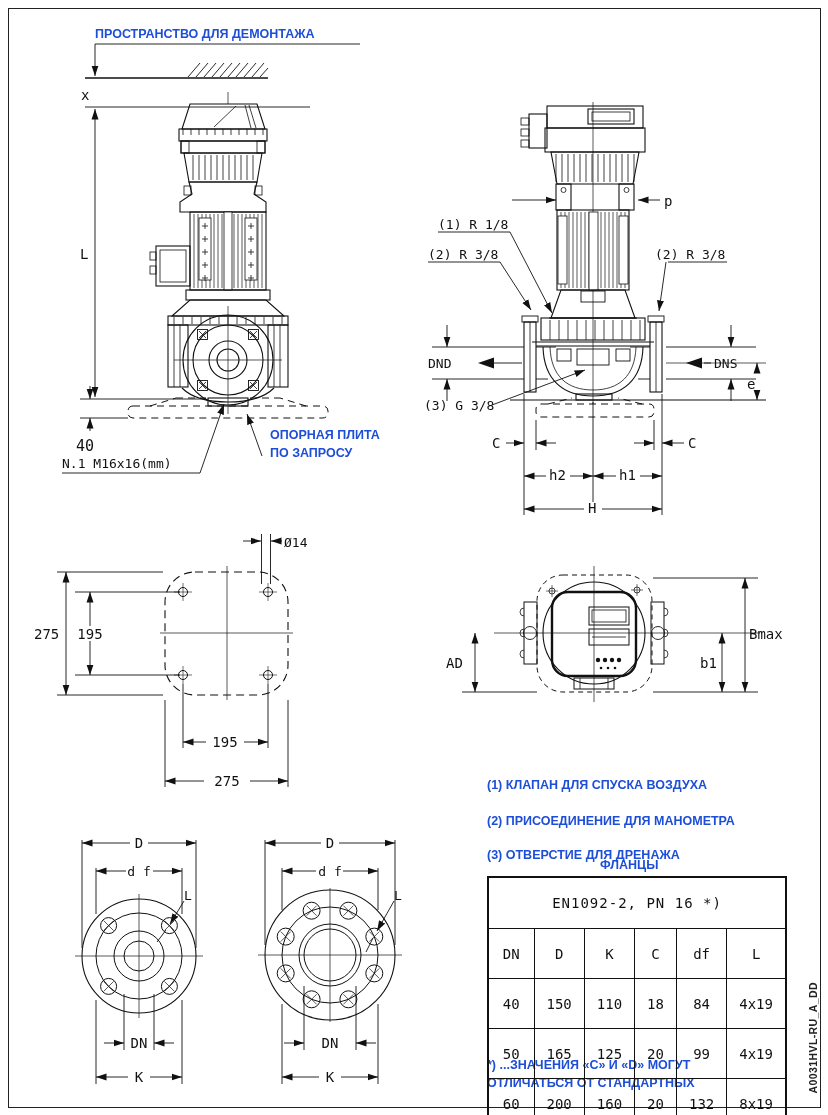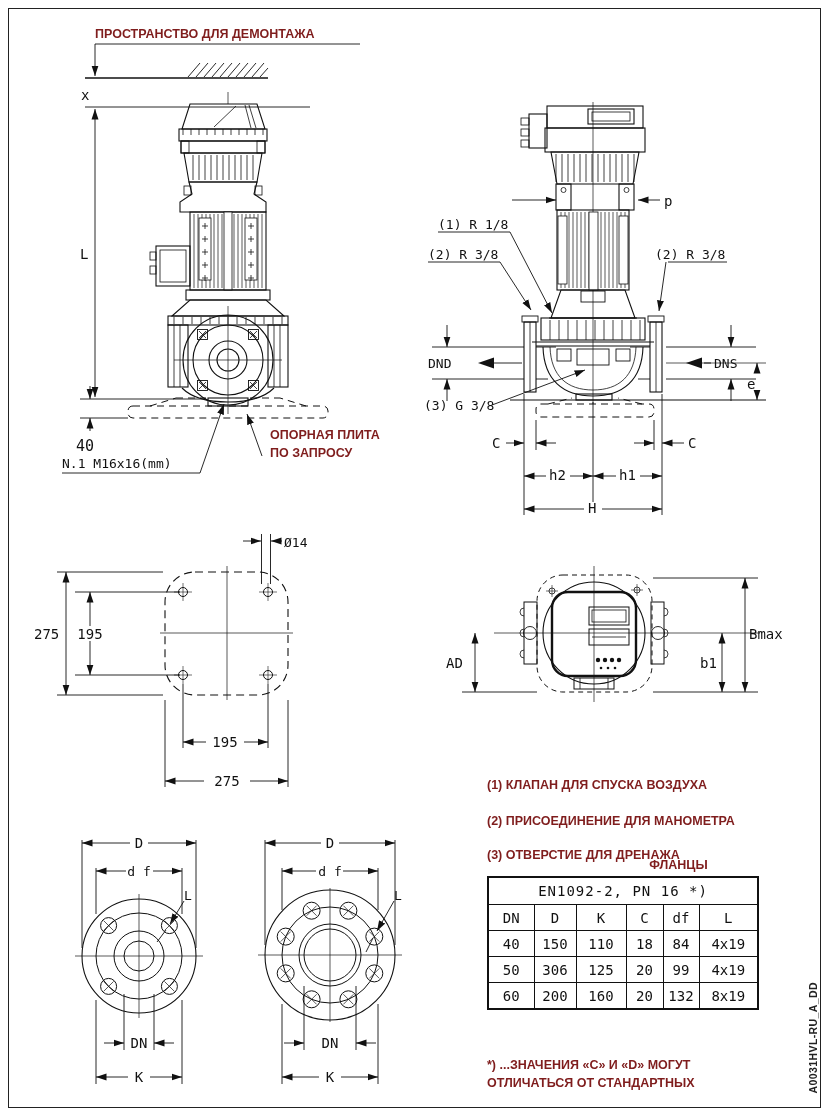--- a/index.html
+++ b/index.html
@@ -1,30 +1,30 @@
 <!DOCTYPE html>
 <html><head>
 <meta charset="utf-8">
 <style>
   html,body{margin:0;padding:0;background:#e8e8e8}
   .page{position:relative;width:828px;height:1115px;background:#fff;color:#111;
         font-family:"Liberation Sans",sans-serif;overflow:hidden}
   .frame{position:absolute;left:8px;top:8px;width:811px;height:1098px;border:1.3px solid #222}
-  .lbl{position:absolute;font-weight:700;font-size:12.5px;white-space:nowrap;color:#7f1d1d}
+  .lbl{position:absolute;font-weight:700;font-size:12.5px;white-space:nowrap;color:#1d4ed8}
   .doc{position:absolute;right:9px;bottom:22px;writing-mode:vertical-rl;transform:rotate(180deg);
        font-size:10.5px;font-weight:700;letter-spacing:.4px;color:#222}
   svg.draw{position:absolute;left:0;top:0}
   svg text{font-family:"DejaVu Sans Mono",monospace;fill:#111;stroke:none;font-size:14px}
   svg .small{font-size:13px}
   svg .big{font-size:15px}
   .wbg{fill:#fff;stroke:none}
   .ftable{position:absolute;left:487px;top:876px;border-collapse:collapse;table-layout:fixed;
           font-family:"DejaVu Sans Mono",monospace;font-size:14px;text-align:center;
           border:2px solid #111}
-  .ftable td,.ftable th{border:1px solid #111;padding:0;height:25px;font-weight:400;color:#111}
+  .ftable td,.ftable th{border:1px solid #111;padding:12px;height:25px;font-weight:400;color:#111}
   .ftable .thead{height:26px;letter-spacing:1px}
 </style>
 </head>
 <body>
 
 <div class="page">
   <div class="frame"></div>
 
   <svg class="draw" width="828" height="1115" viewBox="0 0 828 1115">
     <defs>
@@ -414,21 +414,21 @@
     <text x="330" y="1048" text-anchor="middle">DN</text>
     <text x="330" y="1082" text-anchor="middle">K</text>
   </svg>
 
   <div class="lbl" style="left:95px;top:27px">ПРОСТРАНСТВО ДЛЯ ДЕМОНТАЖА</div>
   <div class="lbl" style="left:270px;top:428px">ОПОРНАЯ ПЛИТА</div>
   <div class="lbl" style="left:270px;top:446px">ПО ЗАПРОСУ</div>
   <div class="lbl" style="left:487px;top:778px">(1) КЛАПАН ДЛЯ СПУСКА ВОЗДУХА</div>
   <div class="lbl" style="left:487px;top:814px">(2) ПРИСОЕДИНЕНИЕ ДЛЯ МАНОМЕТРА</div>
   <div class="lbl" style="left:487px;top:848px">(3) ОТВЕРСТИЕ ДЛЯ ДРЕНАЖА</div>
-  <div class="lbl" style="left:600px;top:858px;width:157px;text-align:center">ФЛАНЦЫ</div>
+  <div class="lbl" style="left:600px;top:858px;width:157px;text-align:left">ФЛАНЦЫ</div>
   <div class="lbl" style="left:487px;top:1058px">*) ...ЗНАЧЕНИЯ «С» И «D» МОГУТ</div>
   <div class="lbl" style="left:487px;top:1076px">ОТЛИЧАТЬСЯ ОТ СТАНДАРТНЫХ</div>
   <div class="doc">A0031HVL-RU_A_DD</div>
 
   <table class="ftable">
     <colgroup>
       <col style="width:46px">
         <col style="width:42px">
         <col style="width:50px">
       <col style="width:37px">
@@ -450,21 +450,21 @@
       <tr>
         <td>40</td>
         <td>150</td>
         <td>110</td>
         <td>18</td>
         <td>84</td>
         <td>4x19</td>
       </tr>
       <tr>
         <td>50</td>
-        <td>306</td>
+        <td>165</td>
         <td>125</td>
         <td>20</td>
         <td>99</td>
         <td>4x19</td>
       </tr>
       <tr>
         <td>60</td>
         <td>200</td>
         <td>160</td>
         <td>20</td>

